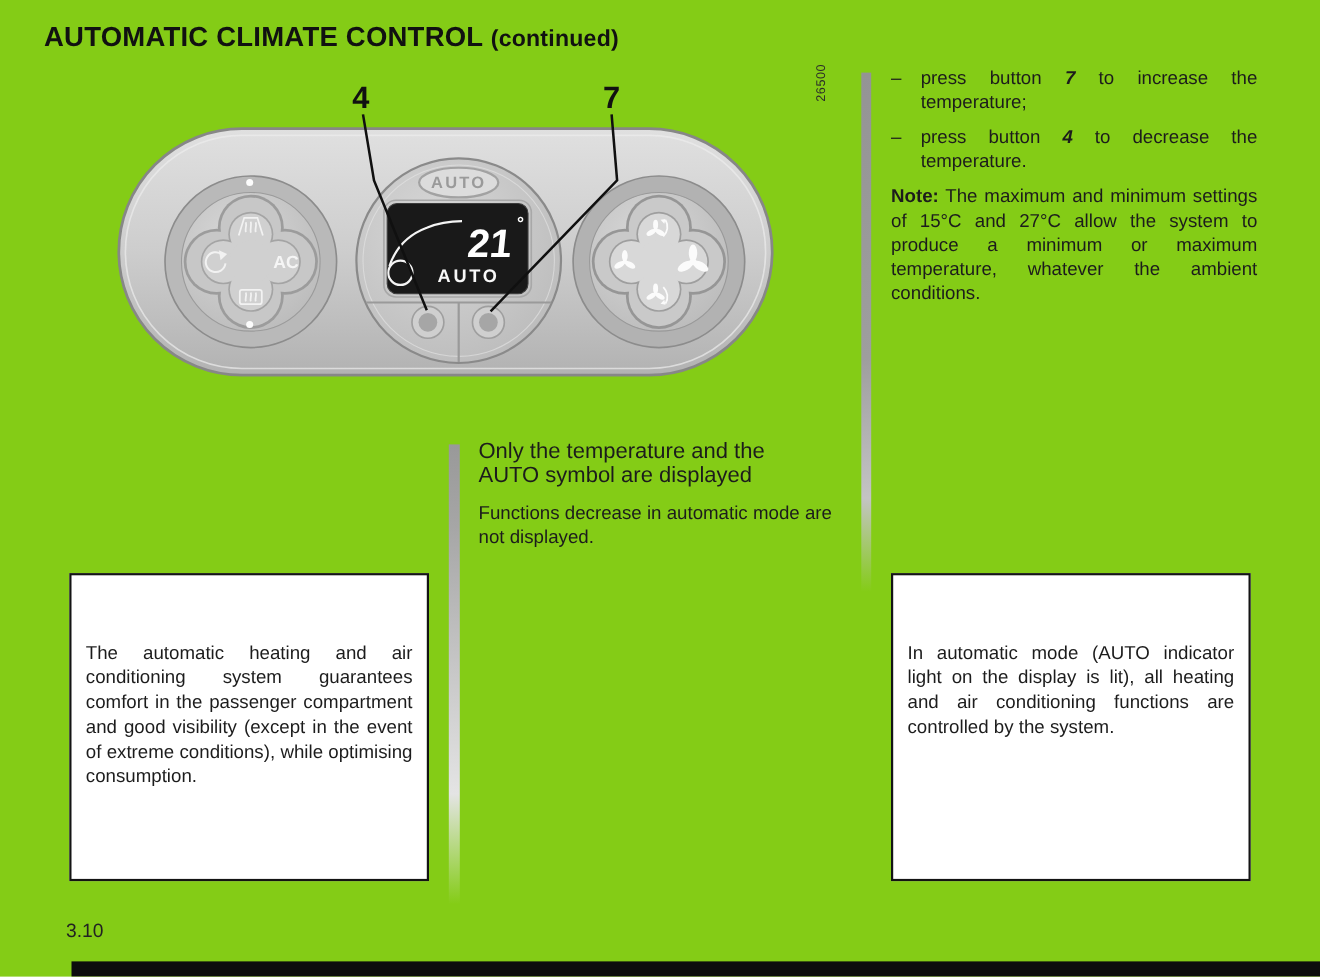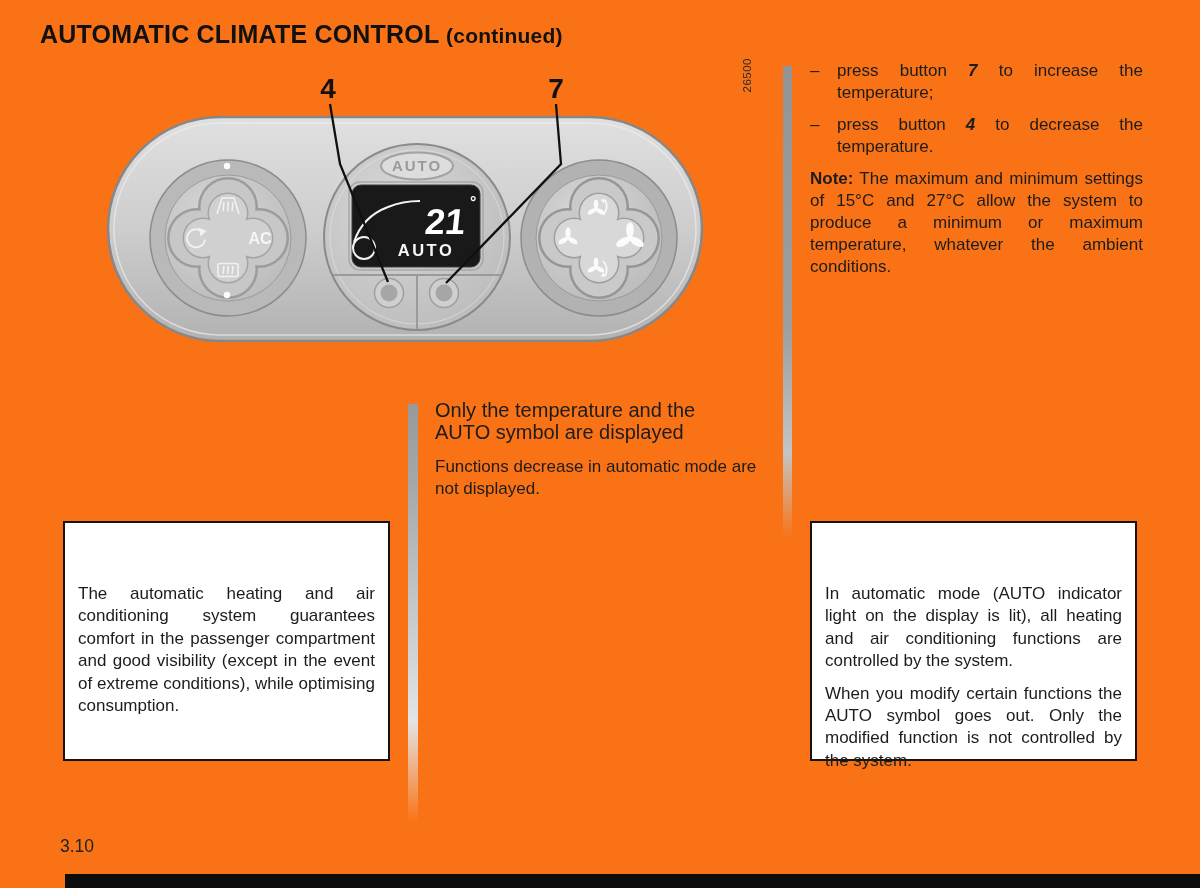--- a/index.html
+++ b/index.html
@@ -1,16 +1,16 @@
 <!DOCTYPE html>
 <html><head>
 <meta charset="utf-8">
 <style>
   html,body{margin:0;padding:0;background:#fff;}
-  .page{position:relative;width:1200px;height:888px;background:#f97316;overflow:hidden;
+  .page{position:relative;width:1200px;height:888px;background:#84cc16;overflow:hidden;
         font-family:"Liberation Sans",sans-serif;color:#1c1c1c;}
   .title{position:absolute;left:40px;top:20px;font-weight:bold;font-size:25px;
          letter-spacing:0.2px;color:#111;white-space:nowrap;}
   .title .suffix{font-size:21px;}
   .imgref{position:absolute;left:735px;top:58px;height:58px;width:24px;display:flex;
           align-items:flex-start;justify-content:center;}
   .imgref span{writing-mode:vertical-rl;transform:rotate(180deg);font-size:11.5px;
           color:#2a2a2a;letter-spacing:0.5px;}
   .vbar-right{position:absolute;left:783px;top:66px;width:9px;height:472px;
           background:linear-gradient(180deg,#949494 0%,#9e9e9e 55%,#c4c4c4 82%,rgba(255,255,255,0) 100%);}
@@ -20,21 +20,21 @@
         text-align:justify;}
   .item{display:flex;margin-bottom:10px;}
   .item .dash{width:27px;flex:none;}
   .item .itxt{flex:1;text-align:justify;}
   .inum{font-style:italic;}
   .note{margin-top:8px;}
   .note b{font-weight:bold;}
   .mid{position:absolute;left:435px;top:400px;width:333px;font-size:17px;line-height:21.5px;}
   .mid h3{margin:0 0 13px 0;font-size:20px;line-height:21.5px;width:306px;font-weight:normal;}
   .mid p{margin:0;text-align:left;line-height:22px;}
-  .tbox{position:absolute;top:521px;width:327px;height:240px;border:2px solid #141414;
+  .tbox{position:absolute;top:521px;width:327px;height:280px;border:2px solid #141414;
         box-sizing:border-box;padding:60px 13px 0 13px;font-size:17px;line-height:22.4px;
         text-align:justify;background:#fff;}
   .tbox.left{left:63px;}
   .tbox.right{left:810px;}
   .tbox p{margin:0 0 10px 0;}
   .tbox p.bold{font-weight:bold;}
   .pagenum{position:absolute;left:60px;top:836px;font-size:17.5px;color:#222;}
   .footer-bar{position:absolute;left:65px;top:874px;width:1135px;height:14px;background:#0d0d0d;}
   .illus{position:absolute;left:100px;top:62px;}
   svg text{font-family:"Liberation Sans",sans-serif;}
@@ -238,19 +238,18 @@
     <h3>Only the temperature and the AUTO symbol are displayed</h3>
     <p>Functions decrease in automatic mode are not displayed.</p>
   </div>
 
   <div class="tbox left">
     <p>The automatic heating and air conditioning system guarantees comfort in the passenger compartment and good visibility (except in the event of extreme conditions), while optimising consumption.</p>
   </div>
 
   <div class="tbox right">
     <p>In automatic mode (AUTO indicator light on the display is lit), all heating and air conditioning functions are controlled by the system.</p>
-    <p>When you modify certain functions the AUTO symbol goes out. Only the modified function is not controlled by the system.</p>
   </div>
 
   <div class="pagenum">3.10</div>
   <div class="footer-bar"></div>
 
 </div>
 
 </body></html>

